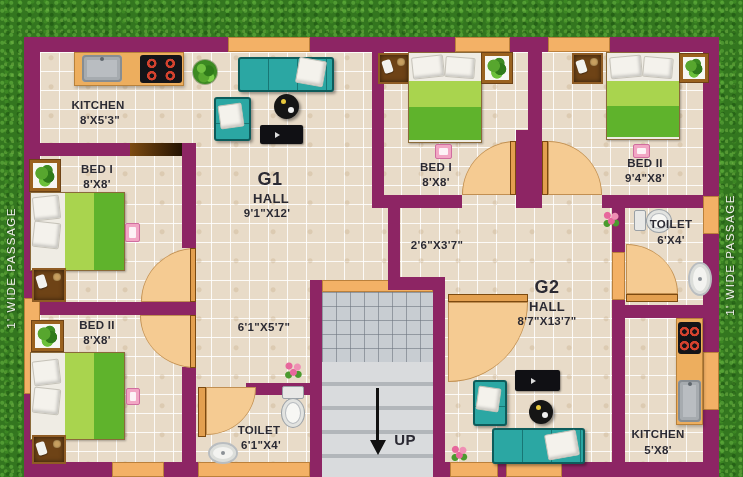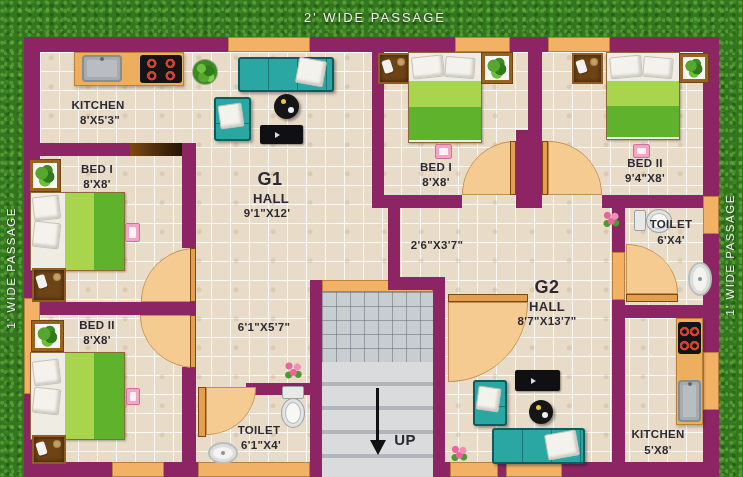--- a/index.html
+++ b/index.html
@@ -271,17 +271,16 @@
   <div class="lbl" style="left:671px;top:218px;">TOILET</div>
   <div class="lbl" style="left:671px;top:234px;">6'X4'</div>
   <div class="lbl" style="left:437px;top:239px;">2'6"X3'7"</div>
   <div class="lbl big" style="left:547px;top:277px;">G2</div>
   <div class="lbl mid" style="left:547px;top:299px;">HALL</div>
   <div class="lbl" style="left:547px;top:315px;">8'7"X13'7"</div>
   <div class="lbl" style="left:658px;top:428px;">KITCHEN</div>
   <div class="lbl" style="left:658px;top:444px;text-align:center;">5'X8'</div>
   <div class="lbl" style="left:405px;top:431px;font-size:15px;">UP</div>
 
-  <div class="passage-lbl" style="left:375px;top:10px;">2'  WIDE PASSAGE</div>
   <div class="passage-lbl passage-v" style="left:11px;top:268px;">1' WIDE PASSAGE</div>
   <div class="passage-lbl passage-v" style="left:730px;top:255px;">1' WIDE PASSAGE</div>
 
 </div>
 
 </body></html>

